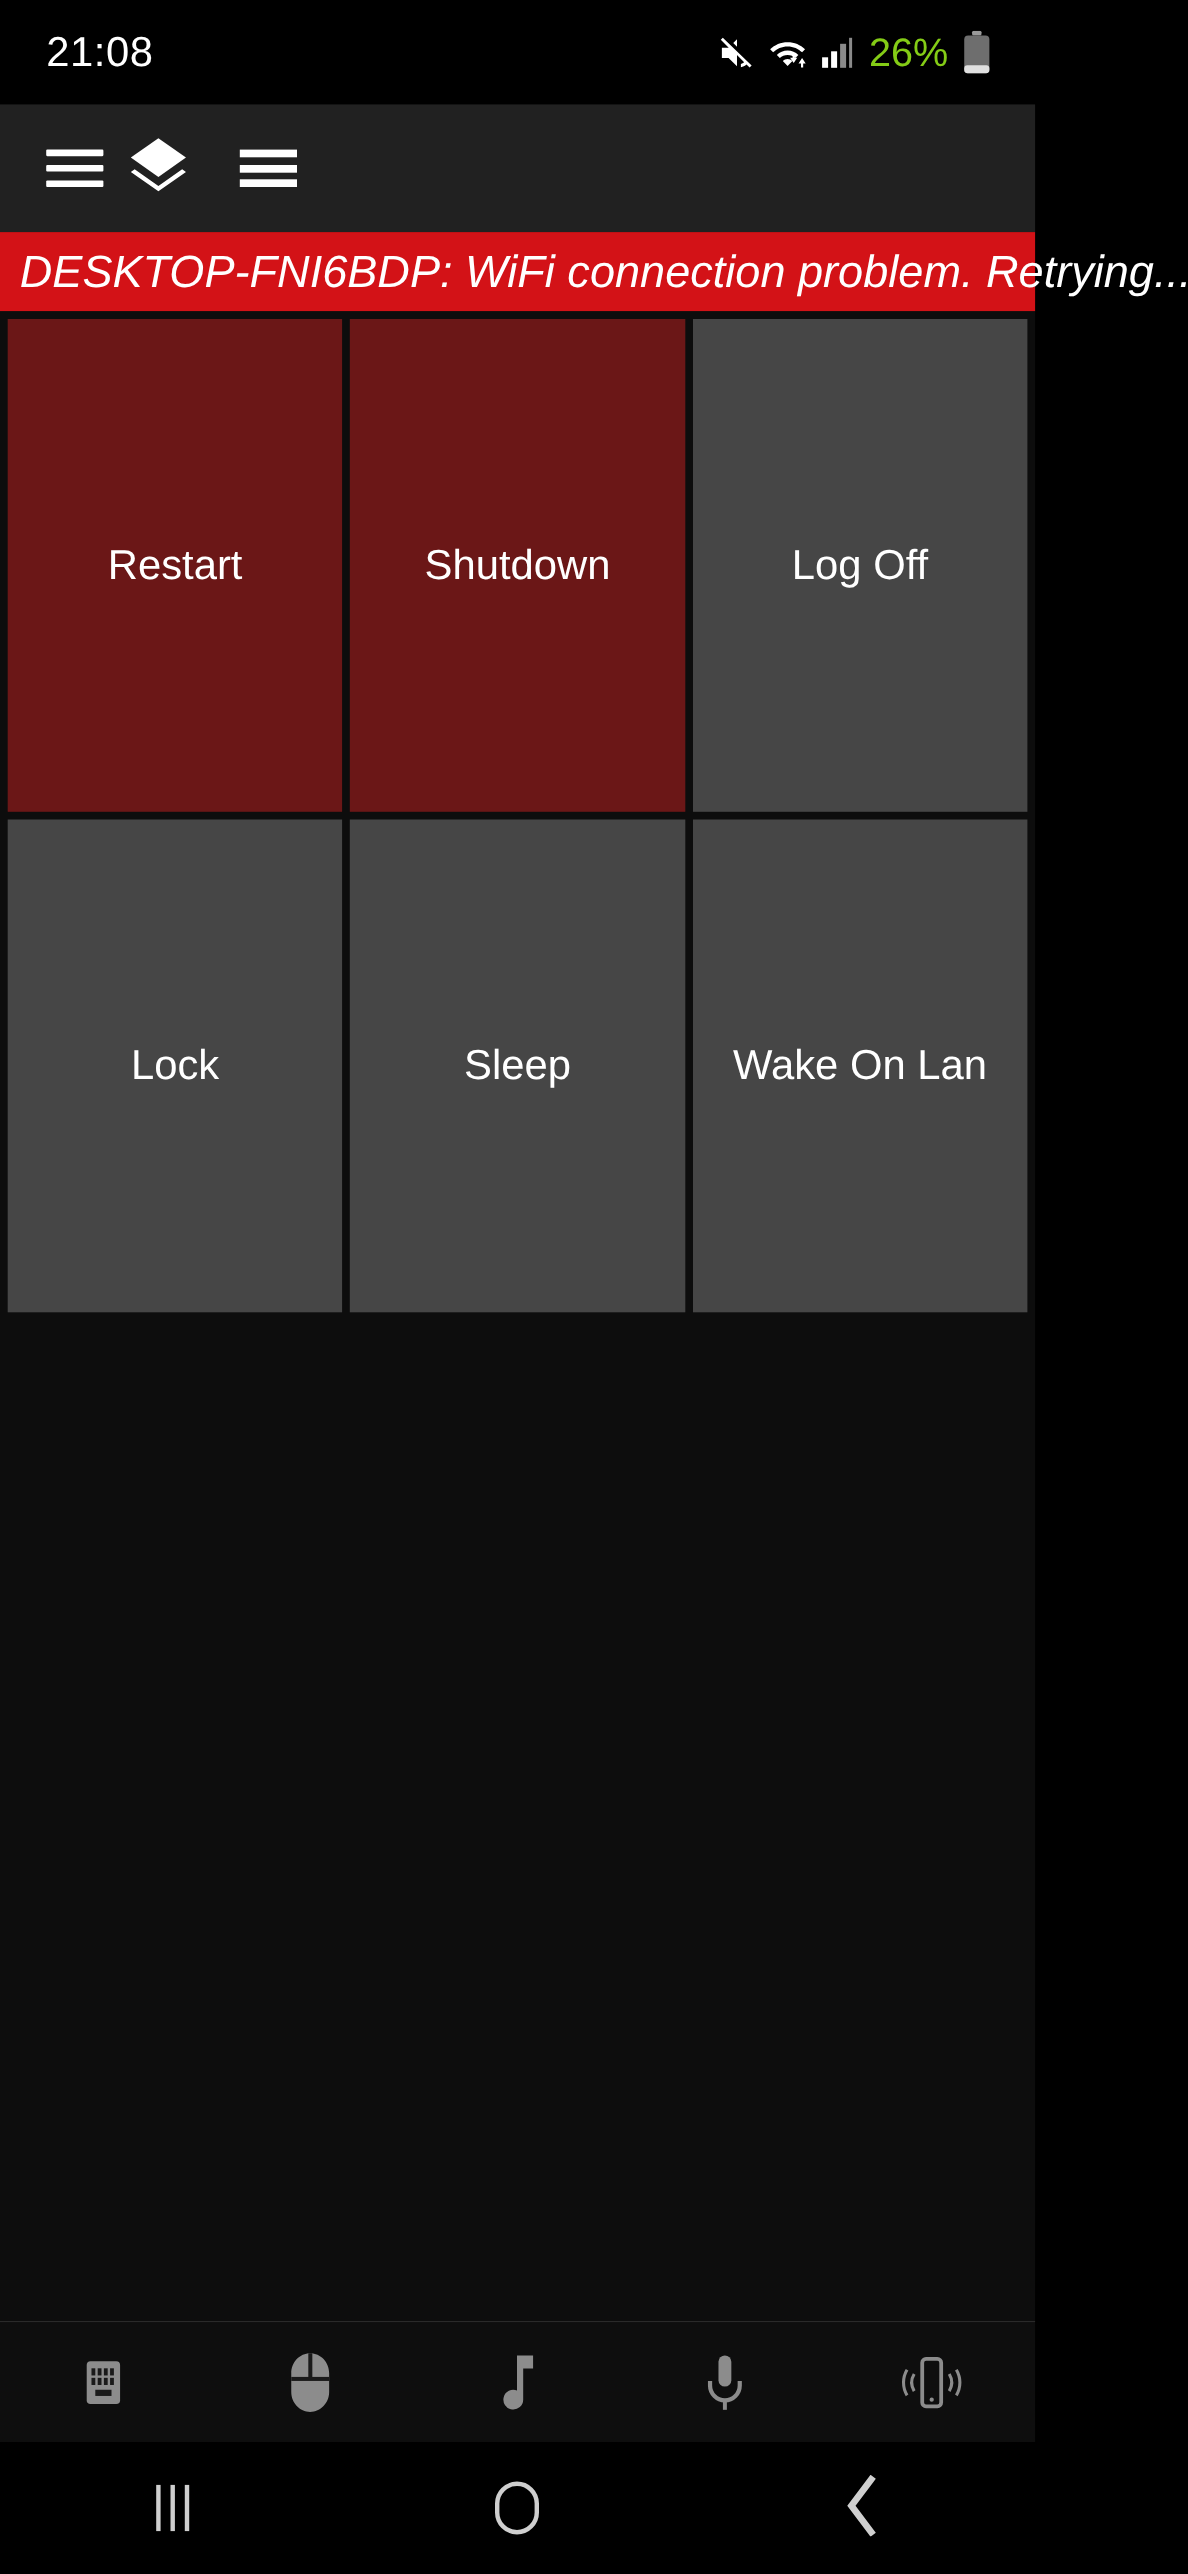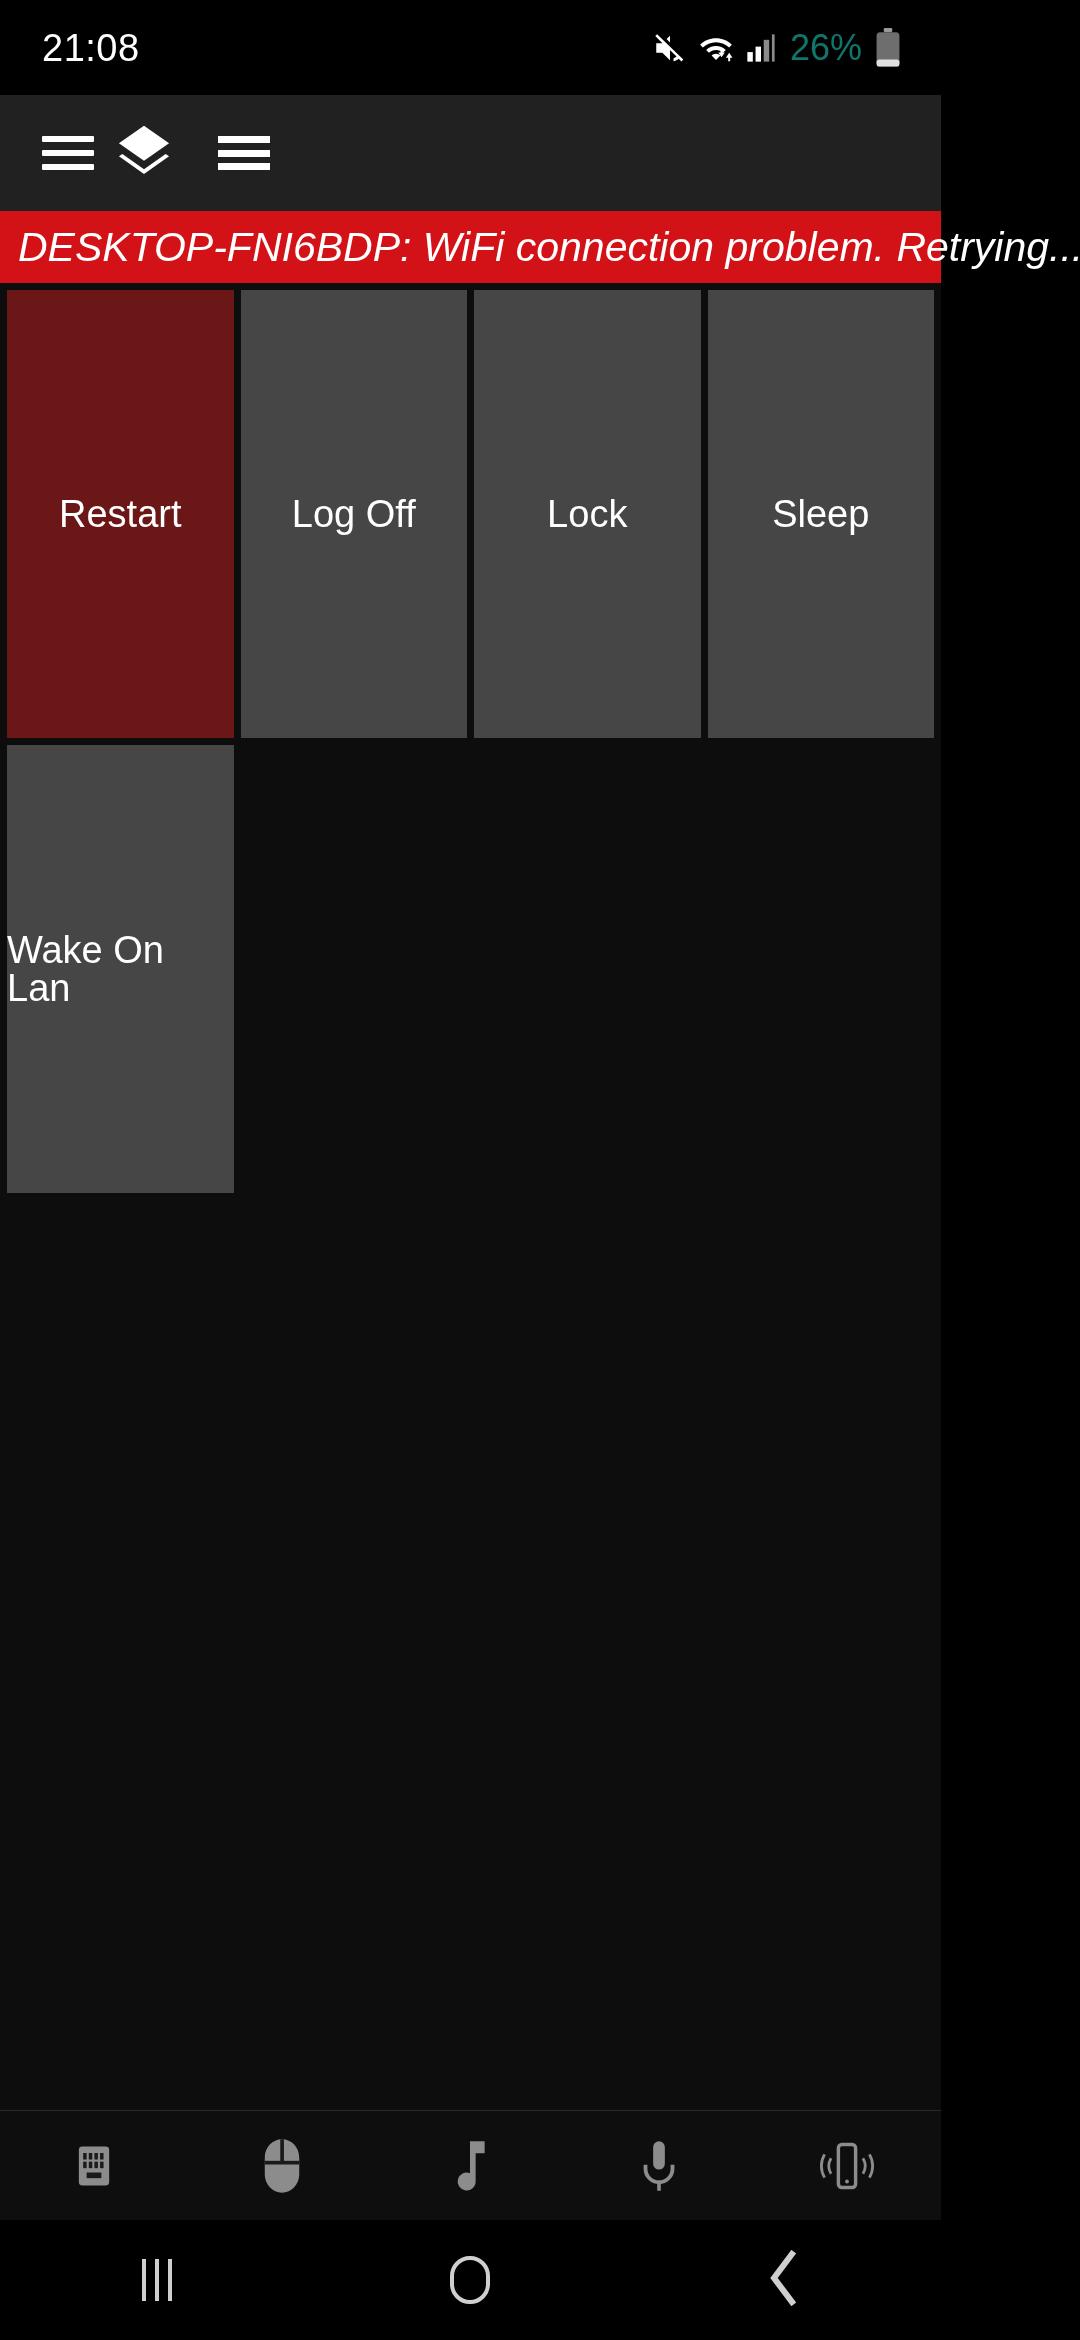--- a/index.html
+++ b/index.html
@@ -39,21 +39,21 @@
     letter-spacing: 0.5px;
     line-height: 1;
   }
   .status-right {
     display: flex;
     align-items: center;
     gap: 11px;
   }
   .status-right svg { display: block; }
   .battery-pct {
-    color: #0f766e;
+    color: #84cc16;
     font-size: 36px;
     line-height: 1;
     margin-left: 3px;
     margin-right: 2px;
   }
 
   
   .appbar {
     height: 116px;
     background: #212121;
@@ -127,21 +127,21 @@
     font-style: italic;
     font-size: 41px;
     line-height: 1;
     white-space: nowrap;
   }
 
   
   .grid {
     flex: 1 1 auto;
     display: grid;
-    grid-template-columns: 1fr 1fr 1fr 1fr;
+    grid-template-columns: 1fr 1fr 1fr;
     grid-template-rows: repeat(4, 1fr);
     gap: 7px;
     padding: 7px;
     box-sizing: border-box;
     background: #0d0d0d;
     min-height: 0;
   }
   .tile {
     display: flex;
     align-items: center;
@@ -284,20 +284,23 @@
   </div>
 
   <div class="banner">
     <span class="banner-text">DESKTOP-FNI6BDP: WiFi connection problem. Retrying...</span>
   </div>
 
   <div class="grid">
     <div class="tile danger">
       <span>Restart</span>
     </div>
+    <div class="tile danger">
+      <span>Shutdown</span>
+    </div>
     <div class="tile normal">
       <span>Log Off</span>
     </div>
     <div class="tile normal">
       <span>Lock</span>
     </div>
     <div class="tile normal">
       <span>Sleep</span>
     </div>
     <div class="tile normal">

